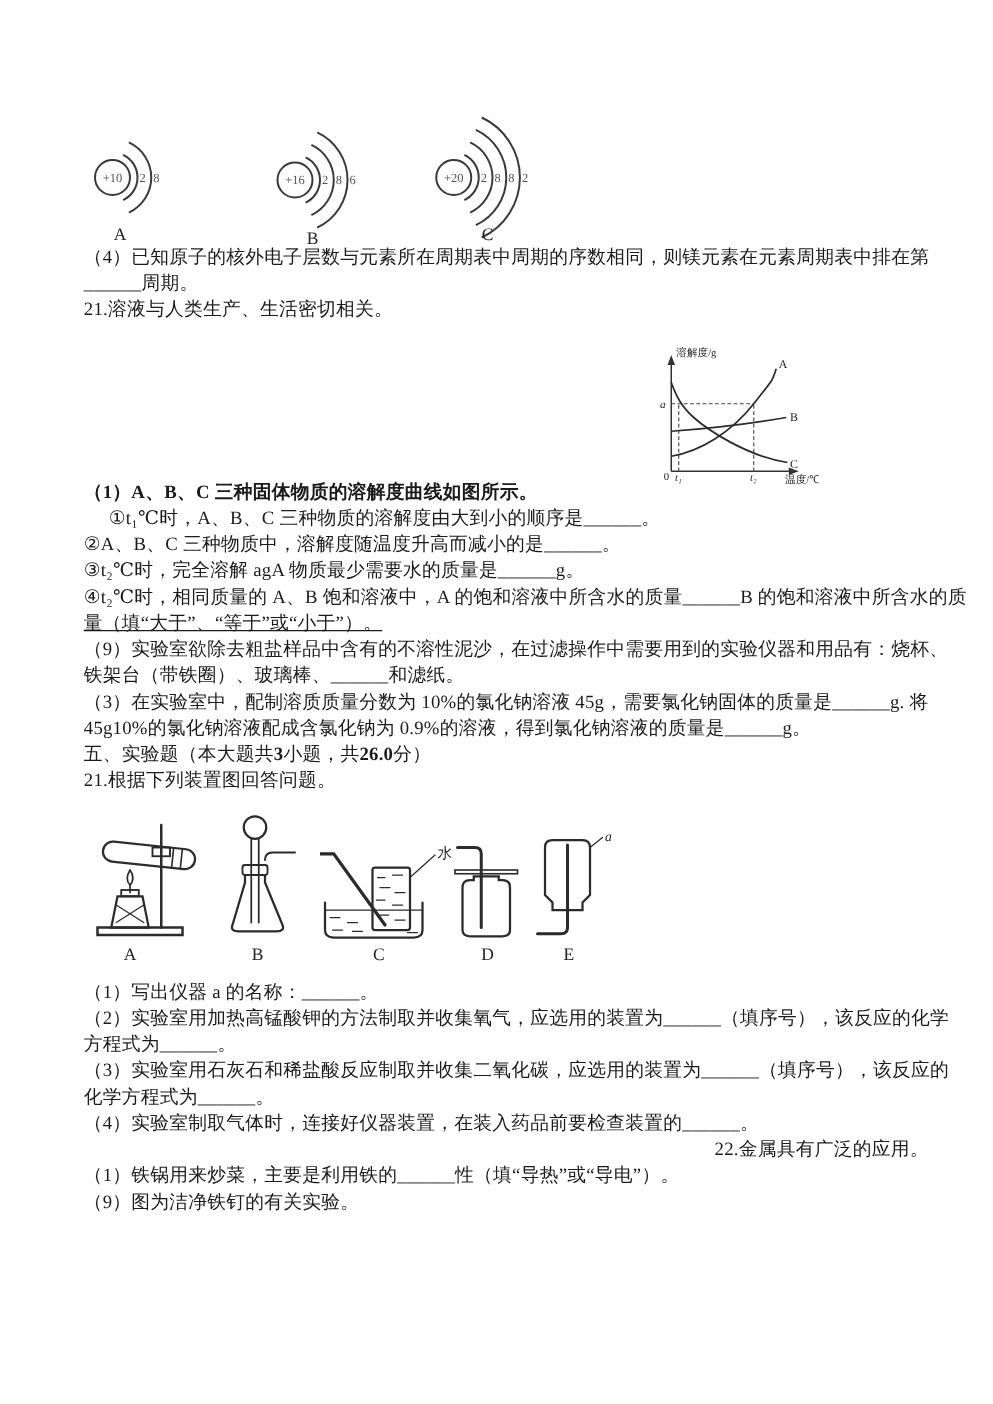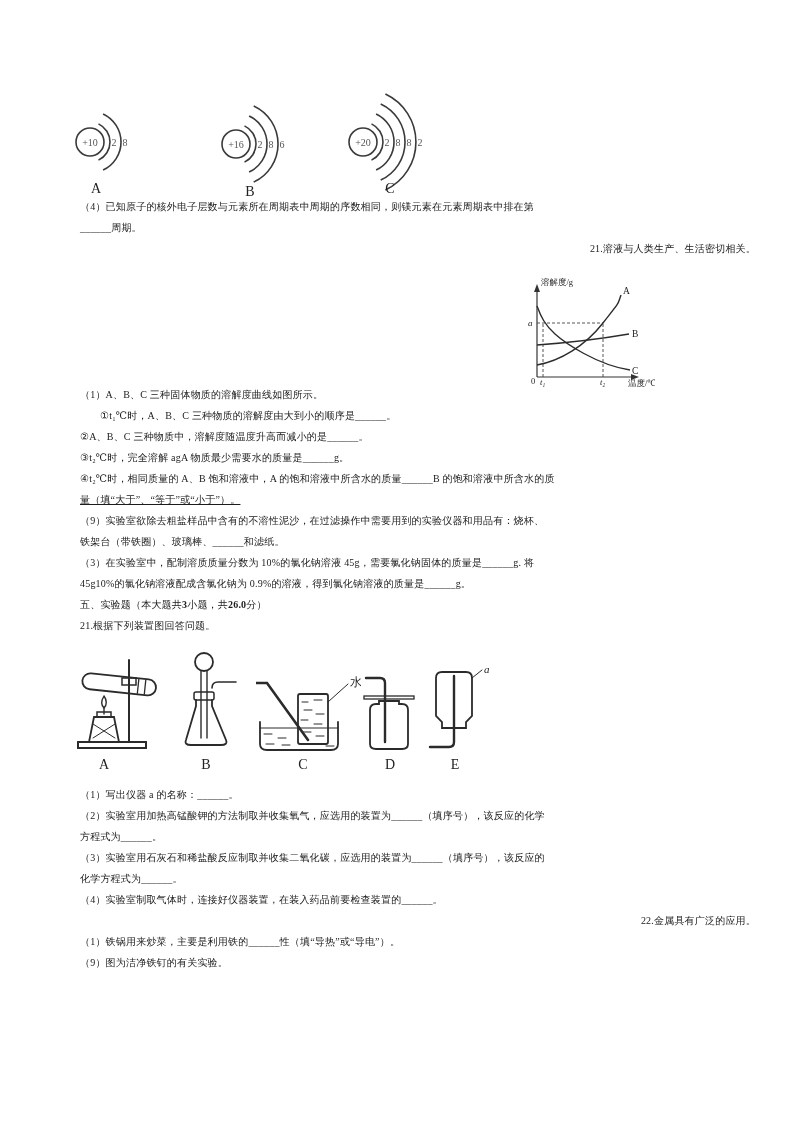--- a/index.html
+++ b/index.html
@@ -1,21 +1,21 @@
 <!DOCTYPE html>
 <html><head>
 <meta charset="utf-8">
 <style>
   html,body{margin:0;padding:0;}
   body{
     width:794px;height:1123px;position:relative;background:#ffffff;overflow:hidden;
     font-family:"Liberation Serif","DejaVu Serif",serif;color:#1b1b1b;
   }
   .tl{
-    position:absolute;left:80px;width:676px;font-size:10px;line-height:21px;
+    position:absolute;left:67px;width:676px;font-size:15px;line-height:21px;
     white-space:nowrap;color:#1b1b1b;letter-spacing:0.2px;
   }
   .bold{font-weight:bold;}
   .diag-label{
     position:absolute;font-size:14px;text-align:center;color:#222;
   }
   .abs{position:absolute;}
   svg{display:block;}
   svg text{font-family:"Liberation Serif","DejaVu Serif",serif;}
   .ital{font-style:italic;}
@@ -72,21 +72,21 @@
       <text x="59" y="57.5">8</text>
       <text x="70" y="57.5">8</text>
       <text x="81" y="57.5">2</text>
     </g>
   </svg>
 </div>
 <div class="diag-label" style="left:352px;top:181px;width:76px;">C</div>
 
 <div class="tl" style="top:196px;">（4）已知原子的核外电子层数与元素所在周期表中周期的序数相同，则镁元素在元素周期表中排在第</div>
 <div class="tl" style="top:217px;">______周期。</div>
-<div class="tl" style="top:238px;text-align:right;">21.溶液与人类生产、生活密切相关。</div>
+<div class="tl" style="top:238px;">21.溶液与人类生产、生活密切相关。</div>
 
 <div class="abs" style="left:515px;top:276px;">
   <svg width="140" height="114" viewBox="0 0 140 114">
 
     <g stroke="#333" stroke-width="1.2" fill="none">
       <line x1="22" y1="14" x2="22" y2="101"></line>
       <line x1="22" y1="101" x2="118" y2="101"></line>
     </g>
     <polygon points="19,16 22,8 25,16" fill="#333"></polygon>
     <polygon points="116,98 124,101 116,104" fill="#333"></polygon>
@@ -108,21 +108,21 @@
     <text x="16" y="108" font-size="8.5" fill="#222">0</text>
     <text x="25" y="109" font-size="8.5" fill="#222" class="ital">t₁</text>
     <text x="85" y="109" font-size="8.5" fill="#222" class="ital">t₂</text>
     <text x="13" y="50" font-size="9" fill="#222" class="ital">a</text>
     <text x="108" y="18" font-size="9.5" fill="#222">A</text>
     <text x="117" y="61" font-size="9.5" fill="#222">B</text>
     <text x="117" y="98" font-size="9.5" fill="#222">C</text>
   </svg>
 </div>
 
-<div class="tl" style="top:384px;">（1）A、B、C 三种固体物质的溶解度曲线如图所示。</div>
+<div class="tl" style="top:384px;font-weight:bold;">（1）A、B、C 三种固体物质的溶解度曲线如图所示。</div>
 <div class="tl" style="top:405px;margin-left:20px;">①t₁℃时，A、B、C 三种物质的溶解度由大到小的顺序是______。</div>
 <div class="tl" style="top:426px;">②A、B、C 三种物质中，溶解度随温度升高而减小的是______。</div>
 <div class="tl" style="top:447px;">③t₂℃时，完全溶解 agA 物质最少需要水的质量是______g。</div>
 <div class="tl" style="top:468px;">④t₂℃时，相同质量的 A、B 饱和溶液中，A 的饱和溶液中所含水的质量______B 的饱和溶液中所含水的质</div>
 <div class="tl" style="top:489px;text-decoration:underline;">量（填“大于”、“等于”或“小于”）。</div>
 <div class="tl" style="top:510px;">（9）实验室欲除去粗盐样品中含有的不溶性泥沙，在过滤操作中需要用到的实验仪器和用品有：烧杯、</div>
 <div class="tl" style="top:531px;">铁架台（带铁圈）、玻璃棒、______和滤纸。</div>
 <div class="tl" style="top:552px;">（3）在实验室中，配制溶质质量分数为 10%的氯化钠溶液 45g，需要氯化钠固体的质量是______g. 将</div>
 <div class="tl" style="top:573px;">45g10%的氯化钠溶液配成含氯化钠为 0.9%的溶液，得到氯化钠溶液的质量是______g。</div>
 <div class="tl" style="top:594px;">

